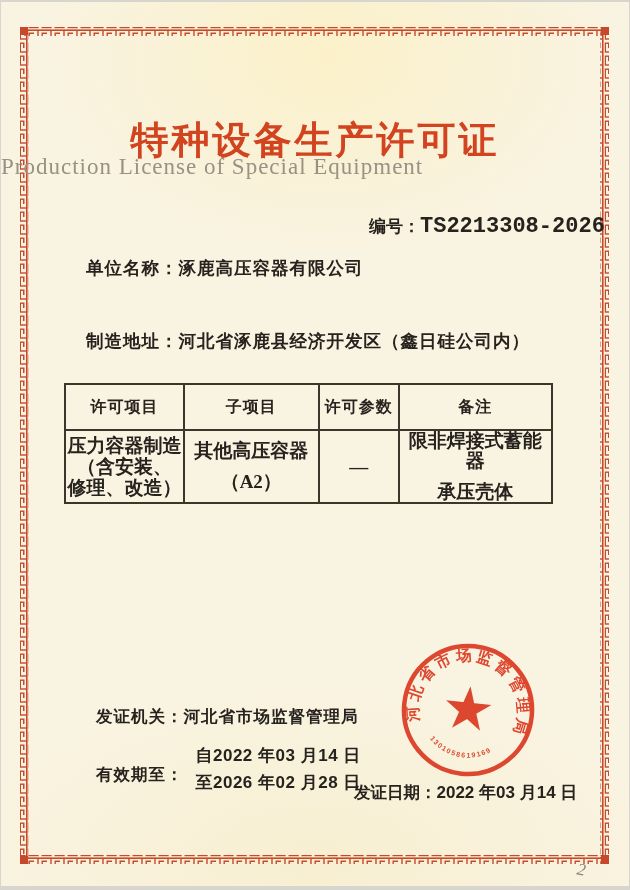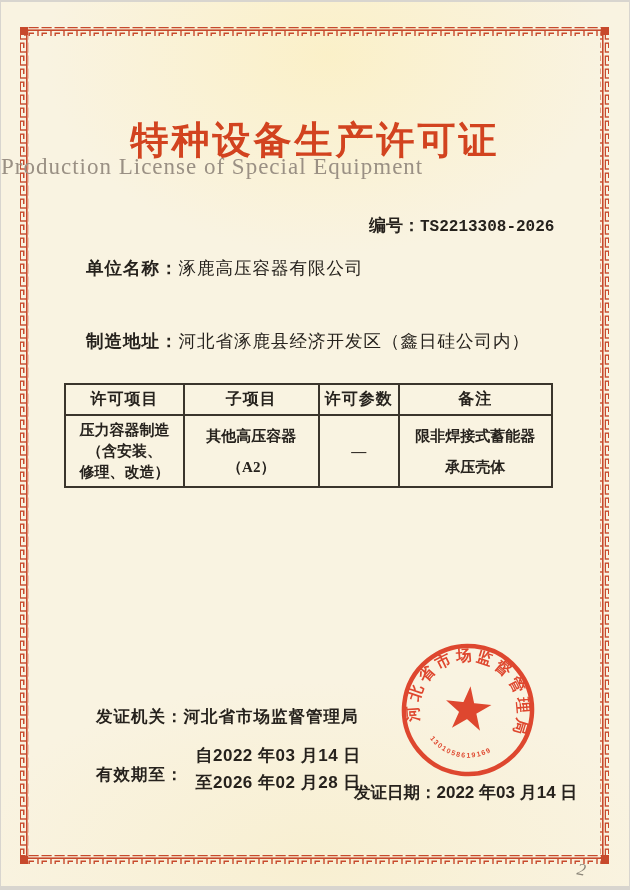--- a/index.html
+++ b/index.html
@@ -23,37 +23,37 @@
   .title-cn.l1 { top: 72px; font-size: 37px; letter-spacing: 7px; }
   .title-cn.l2 { top: 113px; font-size: 38px; letter-spacing: 3px; }
   .title-en {
     width: 100%; color: #9a9084; font-size: 23px;
     font-family: "Liberation Serif", serif; letter-spacing: 1px;
   }
   .title-en.l1 { top: 152px; }
   .title-en.l2 { top: 180px; }
   .license-no { top: 212px; left: 368px; font-size: 17px; }
   .license-no .lbl { font-weight: bold; }
-  .license-no .val { font-family: "Liberation Mono", monospace; font-size: 16px; font-weight: bold; letter-spacing: 0px; }
+  .license-no .val { font-family: "Liberation Mono", monospace; font-size: 22px; font-weight: bold; letter-spacing: 0px; }
   .field { left: 85px; font-size: 17.5px; font-weight: bold; letter-spacing: 1px; white-space: nowrap; }
-  .field .val { font-weight: normal; }
+  .field .val { font-weight: bold; }
   .f-unit { top: 254px; }
   .f-addr { top: 291px; }
   .f-mfg  { top: 327px; }
   .f-note { top: 357px; left: 120px; }
   table.lic {
     position: absolute; left: 63px; top: 381px; width: 489px; height: 105px;
     border-collapse: collapse; table-layout: fixed;
   }
   table.lic th, table.lic td {
     border: 2px solid #3b352c; text-align: center; vertical-align: middle;
     color: #26221d; font-weight: bold; padding: 0;
   }
-  table.lic th { font-size: 16px; height: 31px; letter-spacing: 1px; }
-  table.lic td { font-size: 15px; border-radius: 23px; }
+  table.lic th { font-size: 16px; height: 46px; letter-spacing: 1px; }
+  table.lic td { font-size: 19px; border-radius: 23px; }
   .cell-lines { display: flex; flex-direction: column; justify-content: center; line-height: 21px; }
   .cell-spread { display: flex; flex-direction: column; justify-content: center; gap: 11px; line-height: 20px; }
   .dash-cell { font-size: 18px; }
   .footer-row { font-size: 16.5px; font-weight: bold; letter-spacing: 1px; white-space: nowrap; }
   .f-issuer { top: 704px; left: 95px; }
   .validity { top: 742px; left: 95px; display: flex; align-items: center; }
   .validity .vlbl { font-size: 16.5px; font-weight: bold; letter-spacing: 1px; margin-top: 12px; }
   .validity .dates { margin-left: 12px; display: flex; flex-direction: column; gap: 4px; text-align: right; }
   .date-line { font-size: 17px; font-weight: bold; font-family: "Liberation Sans", sans-serif; letter-spacing: .5px; }
   .issue-date { top: 779px; left: 353px; font-size: 16.5px; font-weight: bold; white-space: nowrap; }

